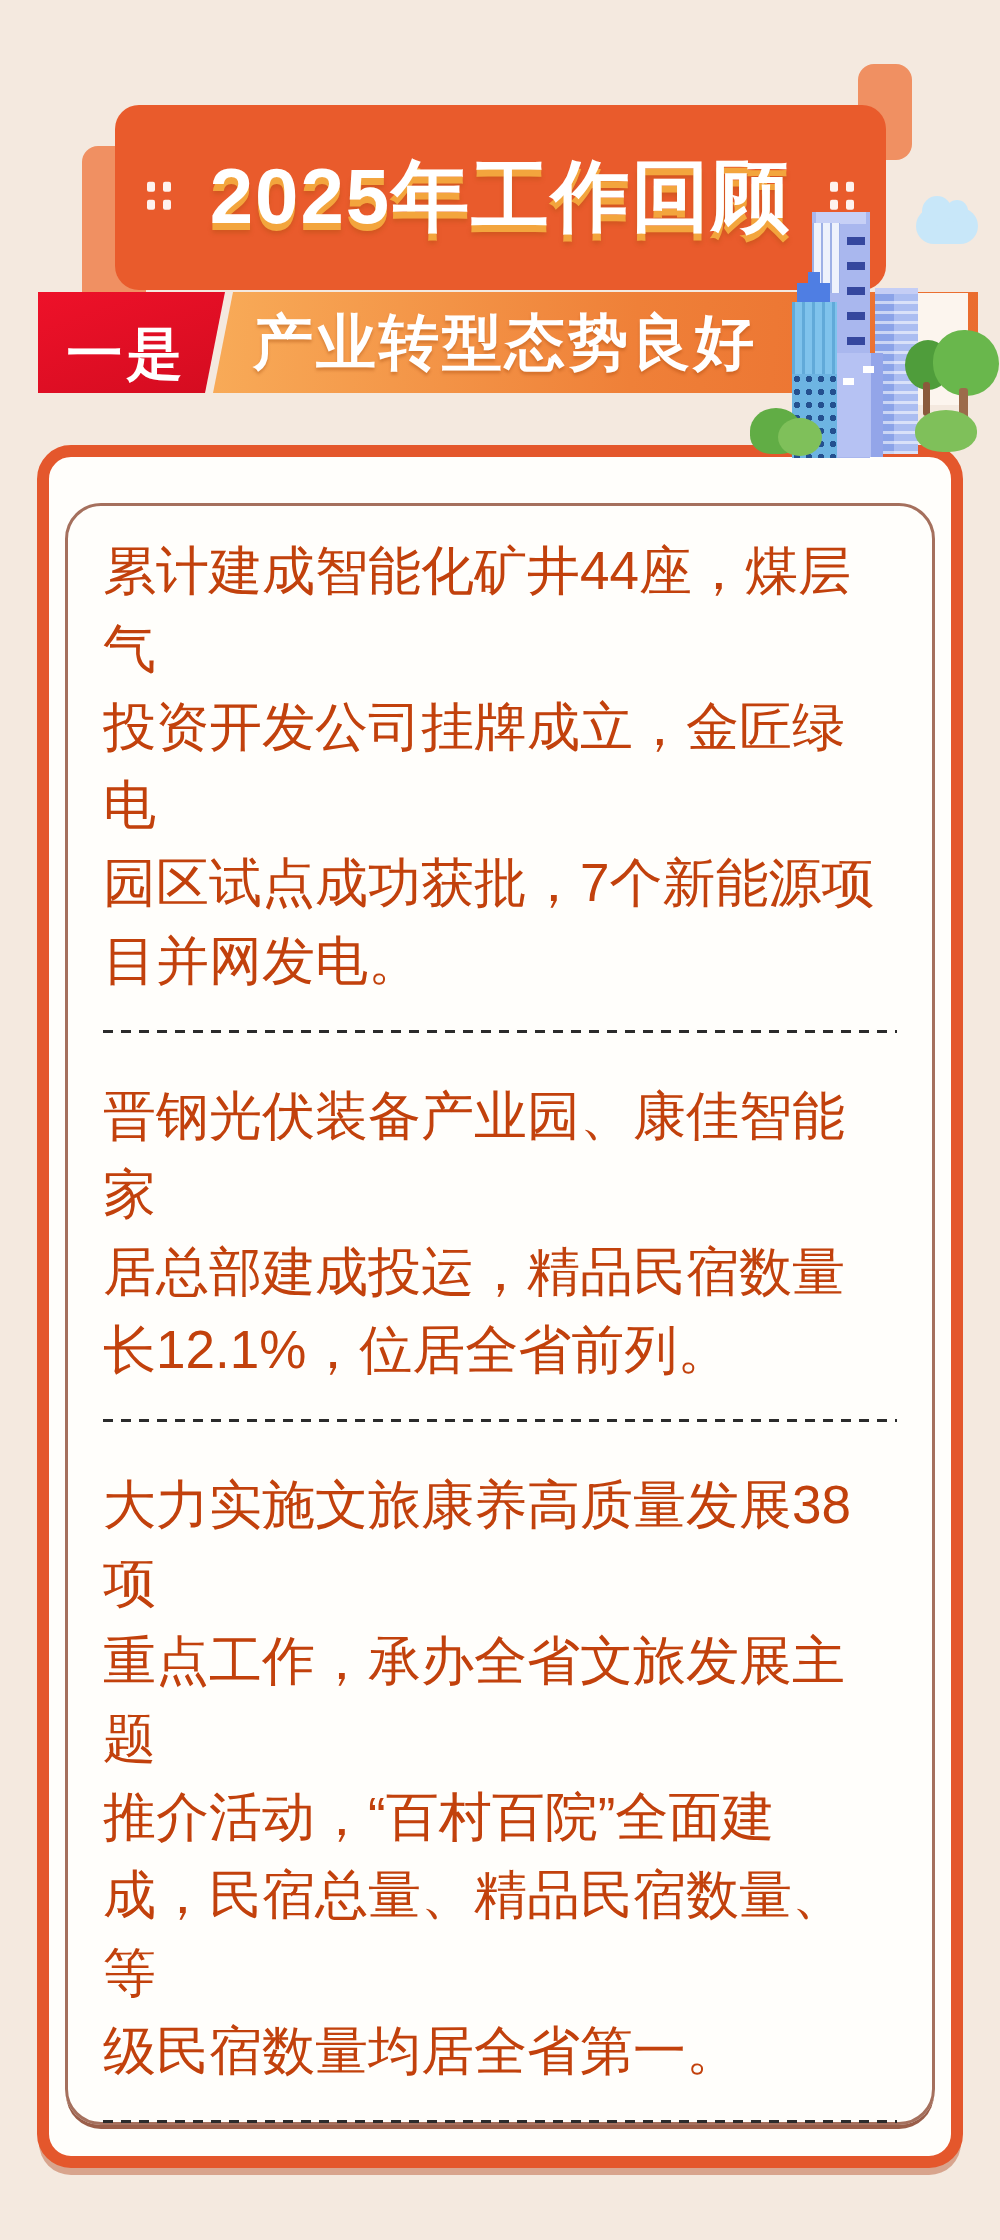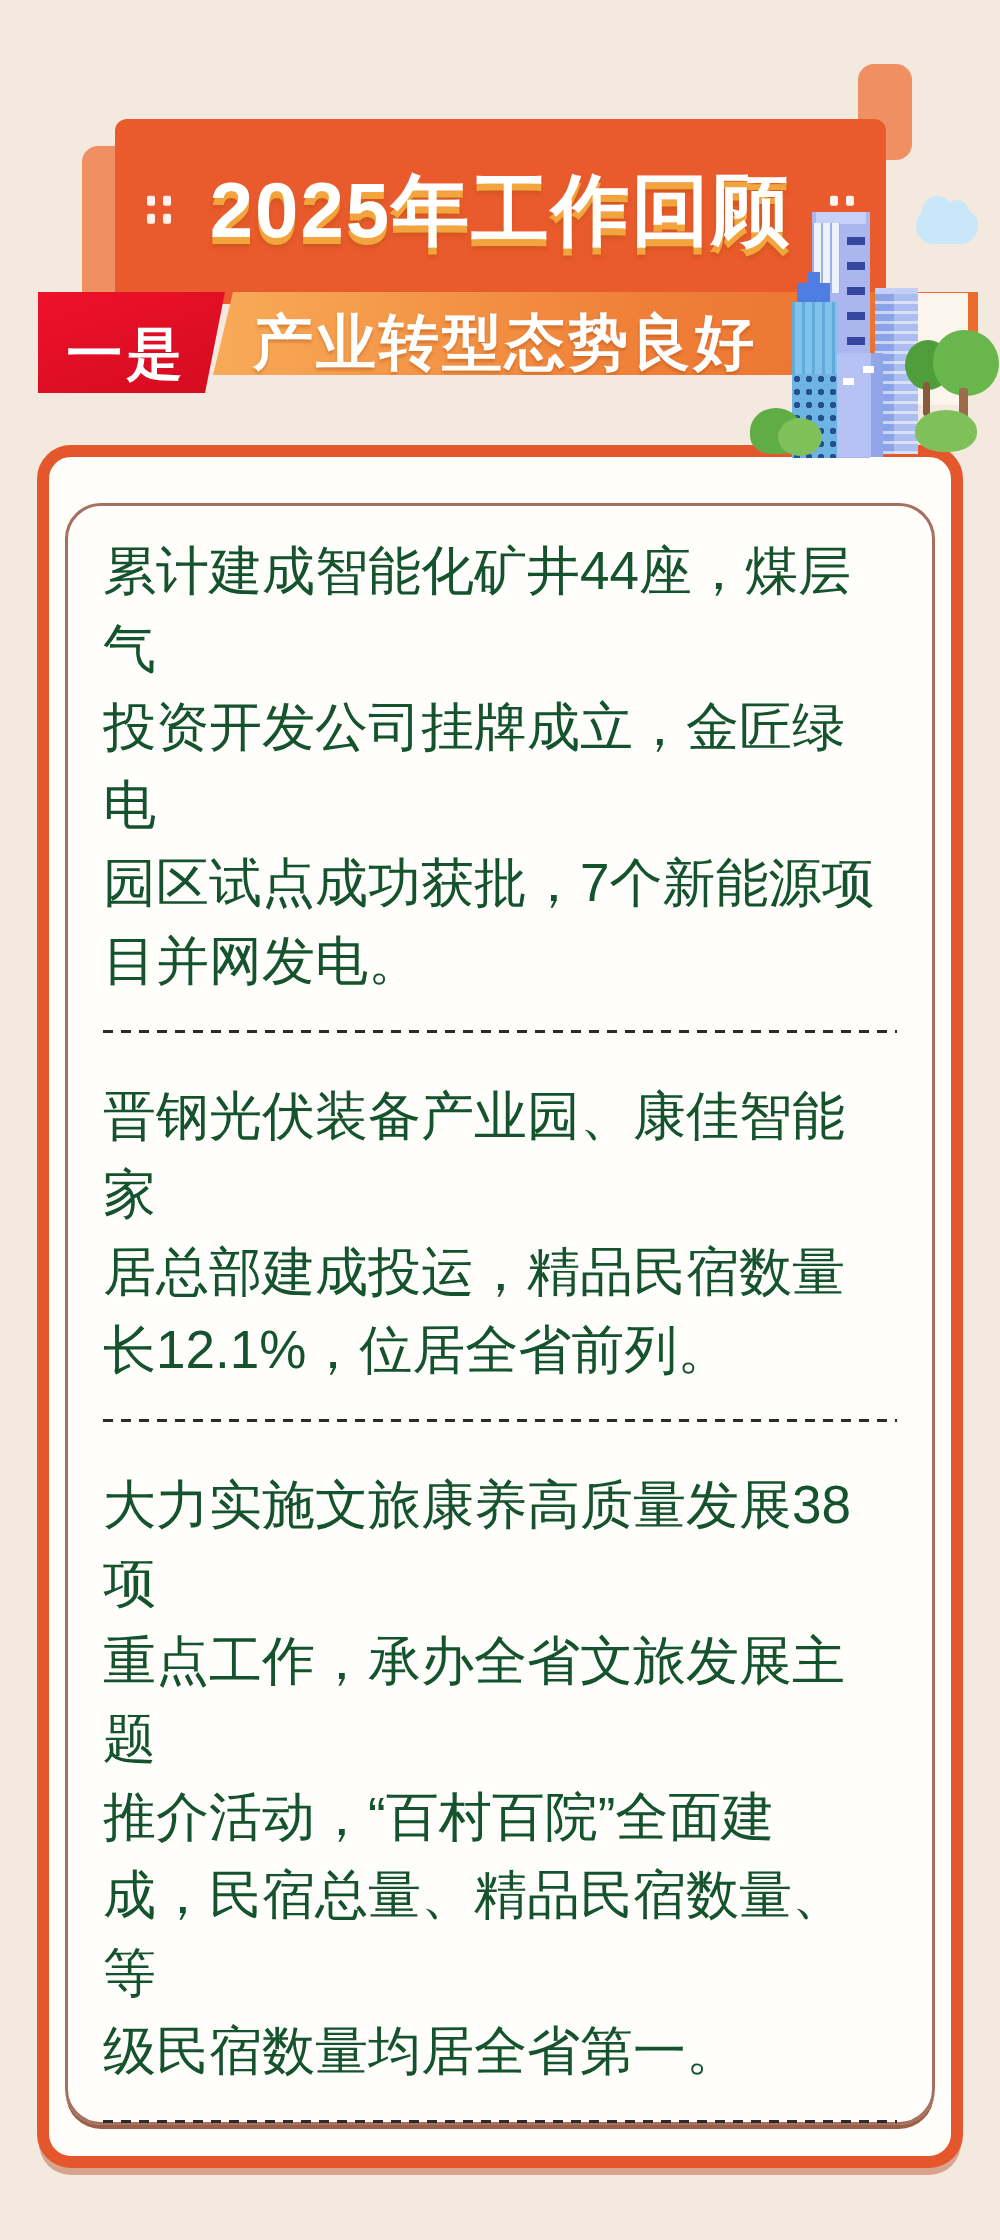--- a/index.html
+++ b/index.html
@@ -6,43 +6,43 @@
   body{
     width:1000px;height:2240px;position:relative;overflow:hidden;
     background:#f4e9df;
     font-family:"Liberation Sans", sans-serif;
   }
   
   .deco{position:absolute;border-radius:16px;background:#f09062;z-index:0;}
   .deco-tr{left:858px;top:64px;width:54px;height:96px;}
   .deco-bl{left:82px;top:146px;width:64px;height:170px;}
   .banner{
-    position:absolute;left:115px;top:119px;width:771px;height:185px;
-    background:#e95b2c;border-radius:12px;z-index:1;
+    position:absolute;left:115px;top:105px;width:771px;height:185px;
+    background:#e95b2c;border-radius:24px;z-index:1;
     display:flex;align-items:center;justify-content:center;
   }
   .banner h1{
     margin:0;font-size:78px;font-weight:bold;color:#ffffff;letter-spacing:2px;
     text-shadow:0 7px 0 #f3a53d, 0 10px 4px rgba(176,77,14,.4);
   }
   .dots{position:absolute;top:50%;transform:translateY(-58%);
     display:grid;grid-template-columns:repeat(2,8px);grid-auto-rows:10px;gap:8px;}
   .dots-left{left:32px;}
   .dots-right{right:32px;}
   .dots i{display:block;width:8px;height:10px;border-radius:2px;background:rgba(255,255,255,.92);}
   
   .badge{
     position:absolute;left:38px;top:292px;width:187px;height:101px;z-index:1;
     background:linear-gradient(160deg,#ee1129 0%,#d40c20 100%);
     clip-path:polygon(0 0,100% 0,calc(100% - 20px) 100%,0 100%);
     color:#fff;font-size:56px;font-weight:bold;letter-spacing:4px;
     display:flex;align-items:flex-end;justify-content:center;padding-right:10px;box-sizing:border-box;
   }
   .ribbon{
-    position:absolute;left:213px;top:292px;width:765px;height:83px;z-index:1;
+    position:absolute;left:213px;top:292px;width:765px;height:101px;z-index:1;
     background:linear-gradient(95deg,#f8ab58 0%,#ef8038 55%,#ea6c2e 100%);
     clip-path:polygon(20px 0,100% 0,100% 100%,0 100%);
     color:#fff;font-size:60px;font-weight:bold;letter-spacing:3px;
     line-height:101px;padding-left:40px;box-sizing:border-box;
     text-shadow:0 3px 3px rgba(150,60,0,.3);
     white-space:nowrap;
   }
   
   .scene{position:absolute;left:740px;top:190px;width:260px;height:268px;z-index:2;}
   .scene div{position:absolute;}
@@ -88,21 +88,21 @@
     box-sizing:border-box;border:12px solid #e4572c;border-radius:34px;
     background:#fffefb;box-shadow:0 9px 0 -2px rgba(188,95,60,.5);
   }
   .card-inner{
     position:absolute;left:65px;top:503px;width:870px;height:1622px;z-index:3;
     box-sizing:border-box;border:3px solid #a5705d;border-radius:36px;
     box-shadow:0 5px 0 -1px #9a5e49;
     padding:26px 35px 0 35px;background:transparent;
   }
   .body-p{
-    margin:0;font-size:53px;line-height:78px;color:#14532d;
+    margin:0;font-size:53px;line-height:78px;color:#c2410c;
     white-space:pre-line;letter-spacing:0px;
   }
   .dash{
     height:3px;margin:30px 0 44px 0;border:none;
     background:repeating-linear-gradient(90deg,#2b2b2b 0 10px,transparent 10px 18px);
   }
 </style>
 </head>
 <body>
 

